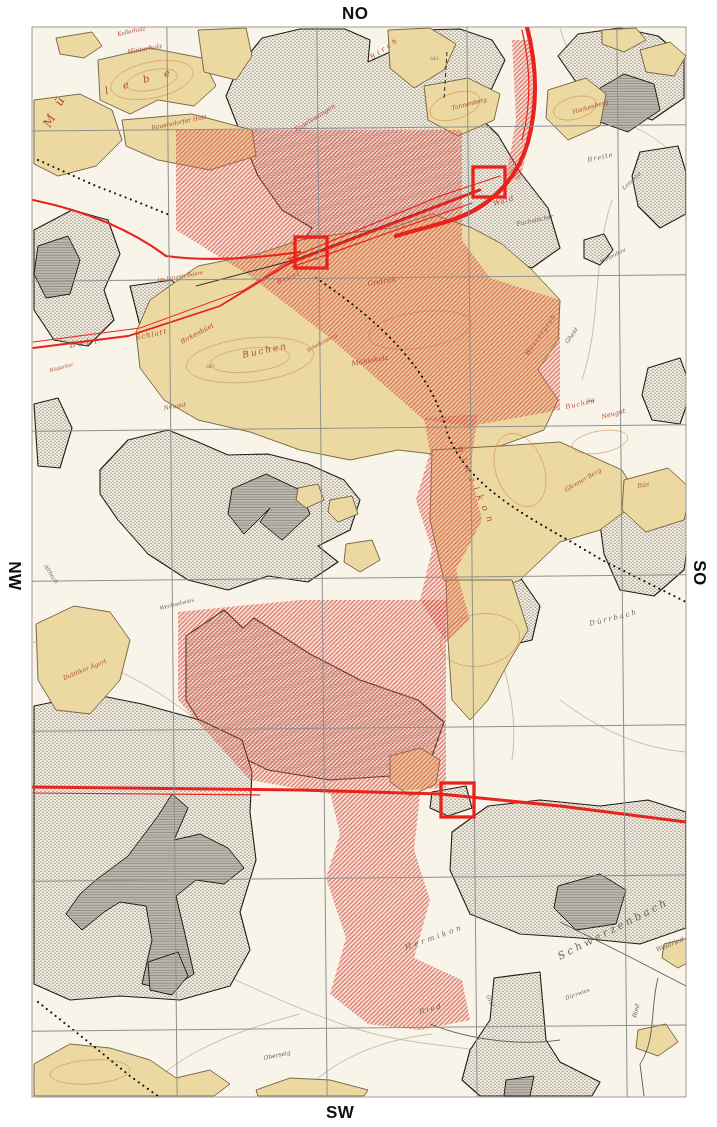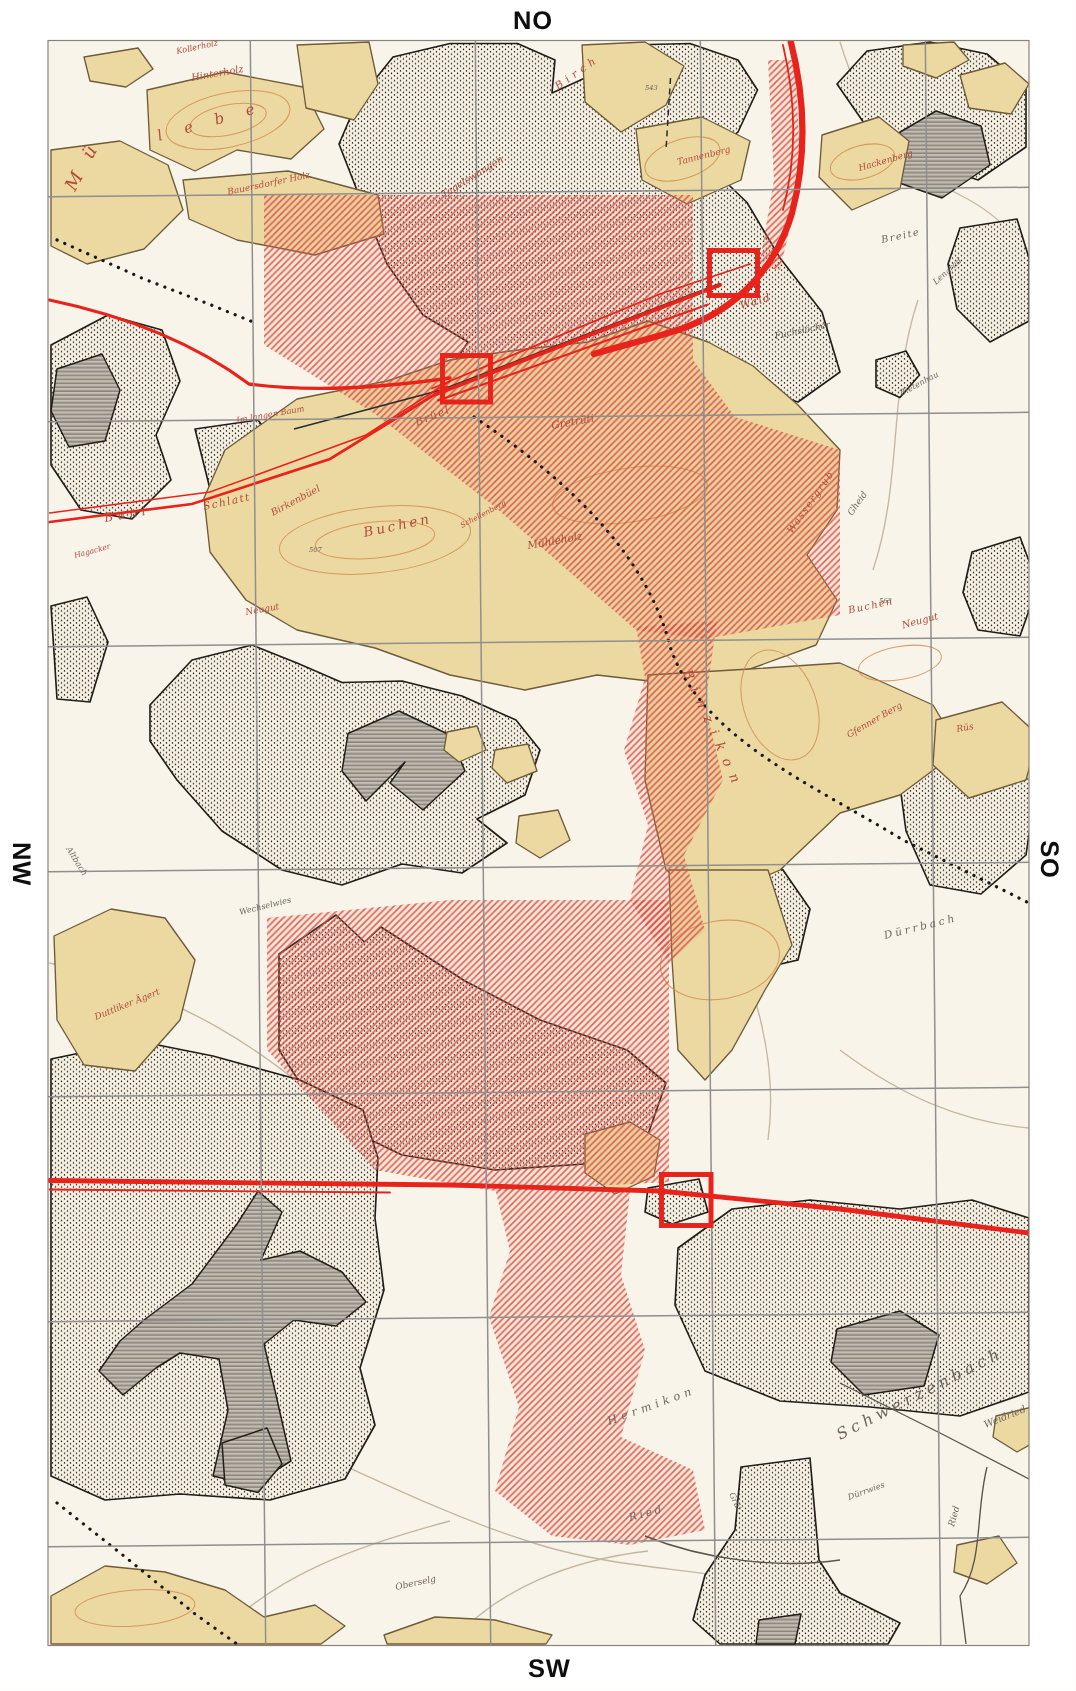--- a/index.html
+++ b/index.html
@@ -1,21 +1,21 @@
 <!DOCTYPE html>
 <html><head>
 <meta charset="utf-8">
 <style>
   html,body{margin:0;padding:0;background:#fff;}
   #stage{position:relative;width:717px;height:1127px;background:#ffffff;overflow:hidden;
          font-family:"Liberation Sans",sans-serif;}
   .compass{position:absolute;font-weight:bold;font-size:17px;color:#0e0e0e;letter-spacing:.5px;
            font-family:"Liberation Sans",sans-serif;white-space:nowrap;}
   .compass.top{left:342px;top:4px;}
-  .compass.bottom{left:352px;top:1103px;}
+  .compass.bottom{left:326px;top:1103px;}
   .compass.left{left:-1px;top:566px;transform:rotate(90deg);transform-origin:center;}
   .compass.right{left:686px;top:563px;transform:rotate(90deg);transform-origin:center;}
   #mapwrap{position:absolute;left:0;top:0;}
   svg text{font-family:"DejaVu Serif","Liberation Serif",serif;font-style:italic;}
 </style>
 </head>
 <body>
 
 <div id="stage">
   <div class="compass top">NO</div>

